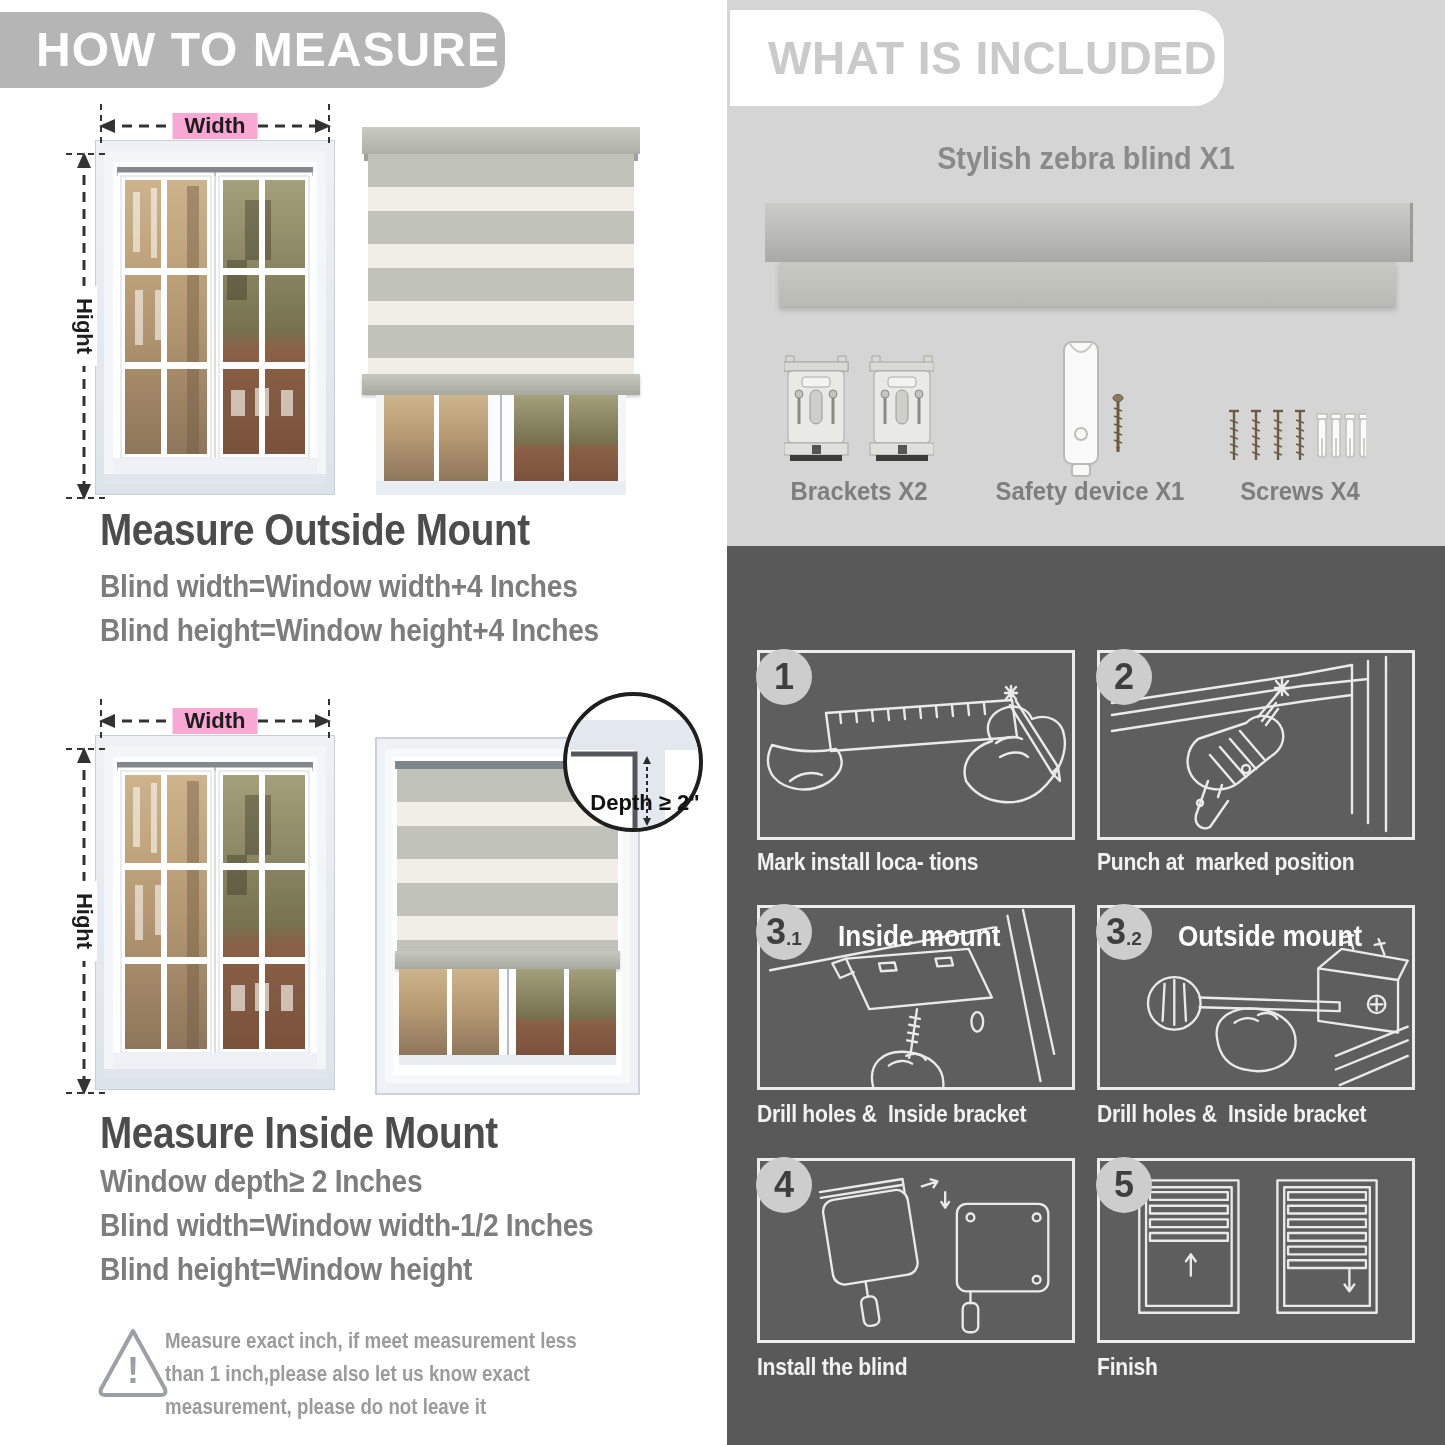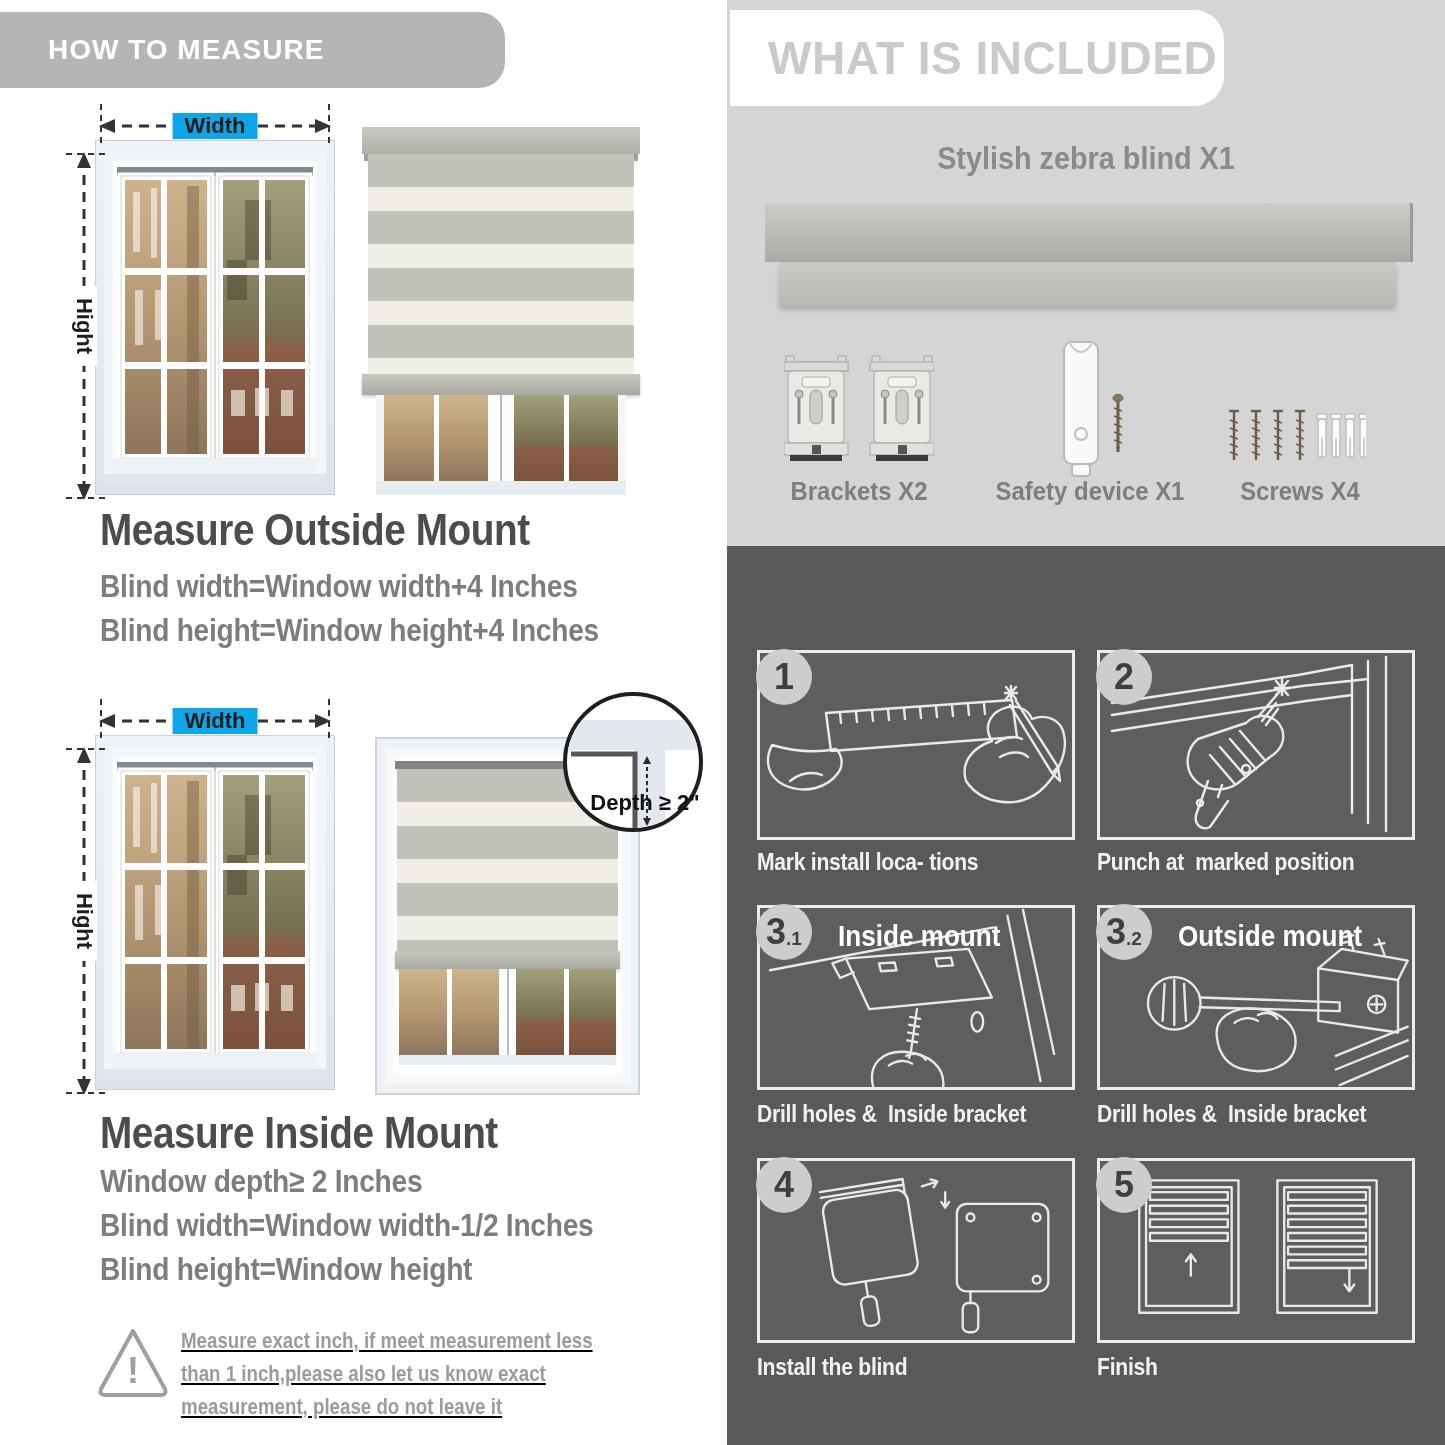--- a/index.html
+++ b/index.html
@@ -1,30 +1,30 @@
 <!DOCTYPE html>
 <html><head>
 <meta charset="utf-8">
 <style>
   html,body{margin:0;padding:0;background:#ffffff;font-family:"Liberation Sans",sans-serif;}
   #canvas{position:relative;width:1445px;height:1445px;overflow:hidden;background:#ffffff;}
   .abs{position:absolute;}
 
   
   .banner-left{left:0;top:12px;width:505px;height:76px;background:#b5b5b5;border-radius:0 26px 26px 0;
-    color:#ffffff;font-size:28px;font-weight:bold;line-height:76px;padding-left:48px;box-sizing:border-box;letter-spacing:1px;}
+    color:#ffffff;font-size:48px;font-weight:bold;line-height:76px;padding-left:36px;box-sizing:border-box;letter-spacing:1px;}
   .m-title{color:#4c4c4c;font-size:44px;font-weight:bold;letter-spacing:-0.5px;transform:scaleX(.88);transform-origin:left;white-space:pre;}
   .m-line{color:#7d7d7d;font-size:32px;font-weight:bold;letter-spacing:-0.3px;transform:scaleX(.88);transform-origin:left;white-space:pre;}
   .warn-line{color:#9b9b9b;font-size:22px;font-weight:bold;line-height:33px;transform:scaleX(.85);transform-origin:left;white-space:pre;}
 
   .win-svg{position:absolute;left:0;top:0;width:100%;height:100%;}
 
   .width-arrow{width:240px;height:44px;}
   .width-arrow svg{position:absolute;inset:0;}
-  .dim-label{position:absolute;left:50%;top:50%;transform:translate(-50%,-50%);background:#0ea5e9;
+  .dim-label{position:absolute;left:50%;top:50%;transform:translate(-50%,-50%);background:#f9a8d4;
     padding:0 12px;font-size:22px;font-weight:bold;color:#1d1d1d;white-space:nowrap;}
   .hight-arrow{width:44px;height:352px;}
   .hight-arrow svg{position:absolute;inset:0;}
   .dim-label-v{position:absolute;left:50%;top:50%;transform:translate(-50%,-50%);background:#ffffff;
     padding:12px 0;font-size:22px;font-weight:bold;color:#1d1d1d;writing-mode:vertical-rl;white-space:nowrap;}
 
   .blind-cassette{background:linear-gradient(180deg,#c9cac2,#aeafa7);}
   .zebra{background:repeating-linear-gradient(180deg,#c1c2b9 0px,#c1c2b9 33px,#f0eee7 33px,#f0eee7 57px);}
   .blind-rail{background:linear-gradient(180deg,#c6c7bf,#a8a9a1);box-shadow:0 2px 3px rgba(0,0,0,.2);}
 
@@ -264,21 +264,21 @@
 
   <div class="abs m-title" style="left:100px;top:1108px;">Measure Inside Mount</div>
   <div class="abs m-line" style="left:100px;top:1163px;">Window depth≥ 2 Inches</div>
   <div class="abs m-line" style="left:100px;top:1207px;">Blind width=Window width-1/2 Inches</div>
   <div class="abs m-line" style="left:100px;top:1251px;">Blind height=Window height</div>
 
   <svg class="abs" style="left:95px;top:1325px;" width="76" height="74" viewBox="0 0 76 74">
     <path d="M38,6 L70,64 Q72,70 66,70 L10,70 Q4,70 6,64 Z" fill="none" stroke="#9aa0a5" stroke-width="4" stroke-linejoin="round"></path>
     <text x="38" y="58" text-anchor="middle" font-size="36" font-weight="bold" fill="#9aa0a5" font-family="Liberation Sans, sans-serif">!</text>
   </svg>
-  <div class="abs" style="left:181px;top:1324px;width:480px;text-decoration:underline;">
+  <div class="abs" style="left:165px;top:1324px;width:480px;">
     <div class="warn-line">Measure exact inch, if meet measurement less</div>
     <div class="warn-line">than 1 inch,please also let us know exact</div>
     <div class="warn-line">measurement, please do not leave it</div>
   </div>
 
   <div class="abs sec-included"></div>
   <div class="abs banner-included">
     <span>WHAT IS INCLUDED</span>
   </div>
   <div class="abs product-label">Stylish zebra blind X1</div>

